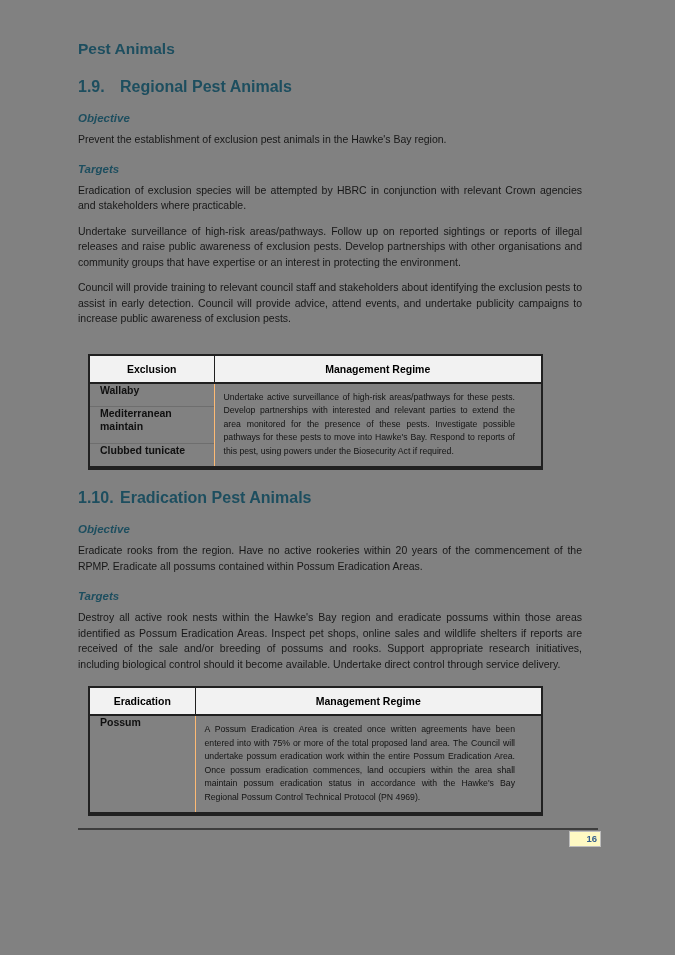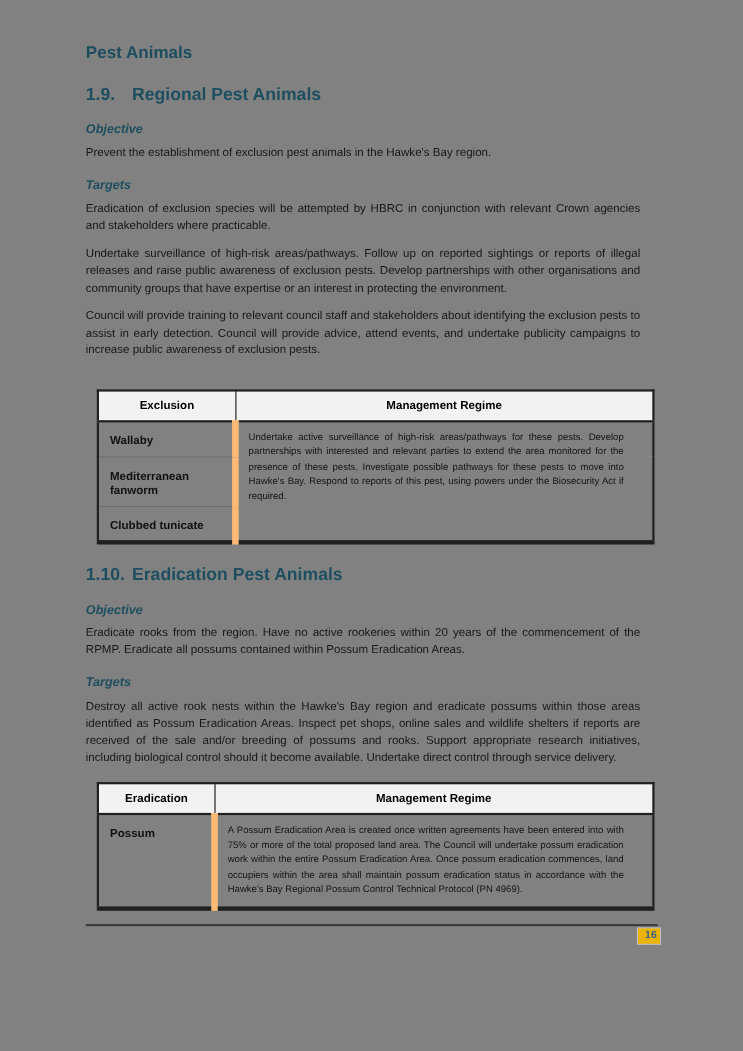--- a/index.html
+++ b/index.html
@@ -52,38 +52,38 @@
     font-size: 10.5px;
     line-height: 15.5px;
     text-align: justify;
     color: #171717;
   }
   p.body-text + p.body-text { margin-top: 10px; }
 
   table.regime-table {
     border-collapse: collapse;
     margin: 27px 0 0 10px;
-    width: 507px;
+    width: 455px;
     border: 2px solid #202020;
     border-bottom-width: 4px;
     table-layout: fixed;
   }
   table.regime-table th {
     background: var(--table-header-bg, #f2f2f2);
     border: 1px solid #202020;
     border-bottom-width: 2px;
     font-size: 10.5px;
     color: #000;
     padding: 7px 6px;
     font-weight: bold;
     text-align: center;
   }
   td.pest-cell {
-    padding: 11px 10px 6px 10px;
-    border-right: 6px solid #fdba74;
+    padding: 0 10px 6px 10px;
+    border-right: 1px solid #fdba74;
     font-weight: bold;
     font-size: 10.5px;
     line-height: 1.3;
     vertical-align: top;
     color: #101010;
   }
   tbody tr + tr td.pest-cell { border-top: 1px solid #6e6e6e; }
   td.regime-cell {
     padding: 7px 26px 8px 9px;
     font-size: 8.7px;
@@ -109,25 +109,25 @@
   }
   .footer-date {
     margin-top: 10px;
     font-size: 8.5px;
     color: #1b1b1b;
   }
   .page-badge {
     position: absolute;
     right: -2px;
     top: 4px;
-    background: #eab308;
+    background: #fef9c3;
     color: var(--page-number-color, #36608e);
     font-size: 9.5px;
     font-weight: bold;
-    padding: 1px 3px 2px 6px;
+    padding: 1px 3px 2px 16px;
     box-shadow: 0 0 0 1px #bdbdbd;
   }
 </style>
 </head>
 <body>
 
 <div class="page">
 
   <h1 class="doc-title">Pest Animals</h1>
 
@@ -154,21 +154,21 @@
         <th>Exclusion</th>
         <th>Management Regime</th>
       </tr>
     </thead>
     <tbody>
       <tr>
         <td class="pest-cell">Wallaby</td>
         <td class="regime-cell" rowspan="3">Undertake active surveillance of high-risk areas/pathways for these pests. Develop partnerships with interested and relevant parties to extend the area monitored for the presence of these pests. Investigate possible pathways for these pests to move into Hawke's Bay. Respond to reports of this pest, using powers under the Biosecurity Act if required.</td>
       </tr>
       <tr>
-        <td class="pest-cell">Mediterranean fanworm</td>
+        <td class="pest-cell">Mediterranean maintain</td>
       </tr>
       <tr>
         <td class="pest-cell">Clubbed tunicate</td>
       </tr>
     </tbody>
   </table>
 
   <h2 class="sec-heading sec-gap">
     <span class="sec-num">1.10.</span>
     <span>Eradication Pest Animals</span>

